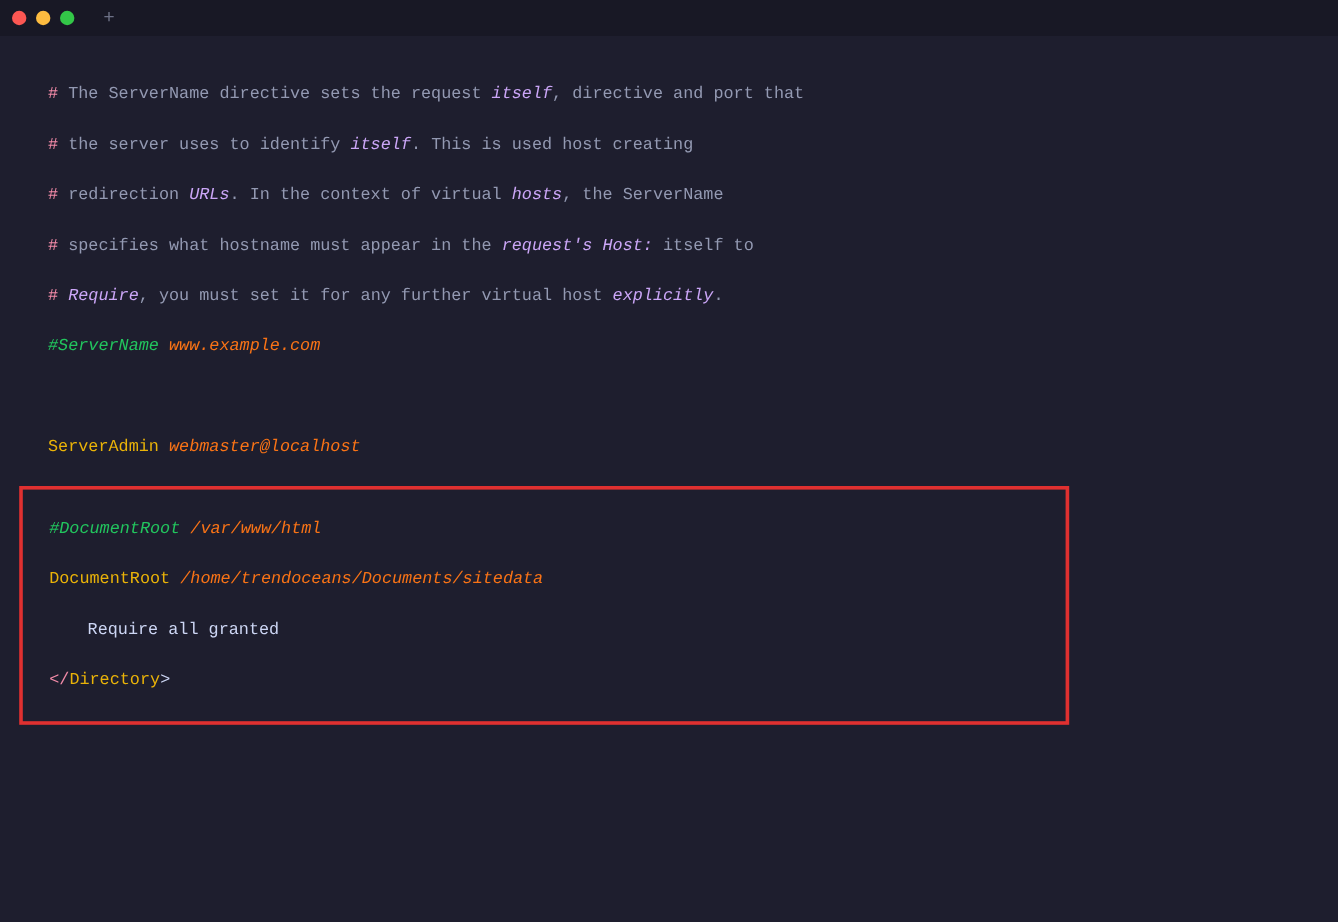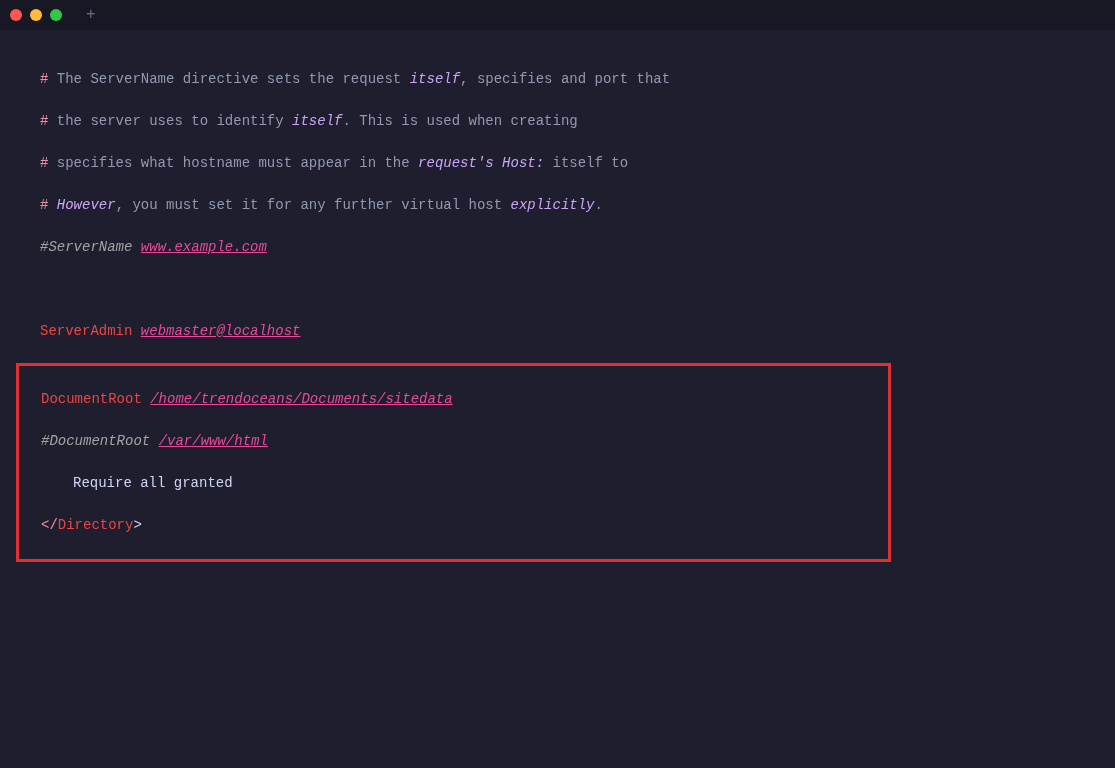--- a/index.html
+++ b/index.html
@@ -52,50 +52,51 @@
     display: block;
   }
   .line { display: block; min-height: 21px; }
   .indent1 { padding-left: 16px; }
   .indent2 { padding-left: 48px; }
   
   .c-default { color: #cdd6f4; margin-top: 27px; }
   .c-tag { color: #cdd6f4; }
   .c-hash { color: #f38ba8; }
   .c-comment { color: #9399b2; text-align: right; }
-  .c-directive { color: #ef4444; }
-  .c-path-italic { color: #ec4899; font-style: italic; text-decoration: underline; }
-  .c-em-red { color: #a3a3a3; font-style: italic; margin-top: 47px; }
+  .c-directive { color: #eab308; }
+  .c-path-italic { color: #f97316; font-style: italic; }
+  .c-em-red { color: #22c55e; font-style: italic; margin-top: 47px; }
   .c-em-purple { color: #cba6f7; font-style: italic; }
   .c-yellow { color: #f9e2af; }
   .c-close { color: #f38ba8; }
 </style>
 </head>
 <body>
 
 <div class="titlebar">
   <div class="traffic-lights">
     <div class="tlight tl-red"></div>
     <div class="tlight tl-yellow"></div>
     <div class="tlight tl-green"></div>
   </div>
   <div class="plus">+</div>
 </div>
 
 <div class="editor">
-<span class="line indent1"><span class="c-hash">#</span><span class="c-comment"> The ServerName directive sets the request </span><span class="c-em-purple">itself</span><span class="c-comment">, specifies and port that</span></span>
-<span class="line indent1"><span class="c-hash">#</span><span class="c-comment"> the server uses to identify </span><span class="c-em-purple">itself</span><span class="c-comment">. This is used when creating</span></span>
+<span class="line indent1"><span class="c-hash">#</span><span class="c-comment"> The ServerName directive sets the request </span><span class="c-em-purple">itself</span><span class="c-comment">, directive and port that</span></span>
+<span class="line indent1"><span class="c-hash">#</span><span class="c-comment"> the server uses to identify </span><span class="c-em-purple">itself</span><span class="c-comment">. This is used host creating</span></span>
+<span class="line indent1"><span class="c-hash">#</span><span class="c-comment"> redirection </span><span class="c-em-purple">URLs</span><span class="c-comment">. In the context of virtual </span><span class="c-em-purple">hosts</span><span class="c-comment">, the ServerName</span></span>
 <span class="line indent1"><span class="c-hash">#</span><span class="c-comment"> specifies what hostname must appear in the </span><span class="c-em-purple">request's Host:</span><span class="c-comment"> itself to</span></span>
-<span class="line indent1"><span class="c-hash">#</span><span class="c-comment"> </span><span class="c-em-purple">However</span><span class="c-comment">, you must set it for any further virtual host </span><span class="c-em-purple">explicitly</span><span class="c-comment">.</span></span>
+<span class="line indent1"><span class="c-hash">#</span><span class="c-comment"> </span><span class="c-em-purple">Require</span><span class="c-comment">, you must set it for any further virtual host </span><span class="c-em-purple">explicitly</span><span class="c-comment">.</span></span>
 <span class="line indent1"><span class="c-em-red">#ServerName </span><span class="c-path-italic">www.example.com</span></span>
 <span class="line"> </span>
 <span class="line indent1"><span class="c-directive">ServerAdmin </span><span class="c-path-italic">webmaster@localhost</span></span>
 <div class="highlight-box">
+<span class="line indent1"><span class="c-em-red">#DocumentRoot </span><span class="c-path-italic">/var/www/html</span></span>
 <span class="line indent1"><span class="c-directive">DocumentRoot </span><span class="c-path-italic">/home/trendoceans/Documents/sitedata</span></span>
-<span class="line indent1"><span class="c-em-red">#DocumentRoot </span><span class="c-path-italic">/var/www/html</span></span>
 <span class="line indent2"><span class="c-default">Require all granted</span></span>
 <span class="line indent1"><span class="c-close">&lt;/</span><span class="c-directive">Directory</span><span class="c-tag">&gt;</span></span>
 </div>
 
 
 
 
 
 
 

